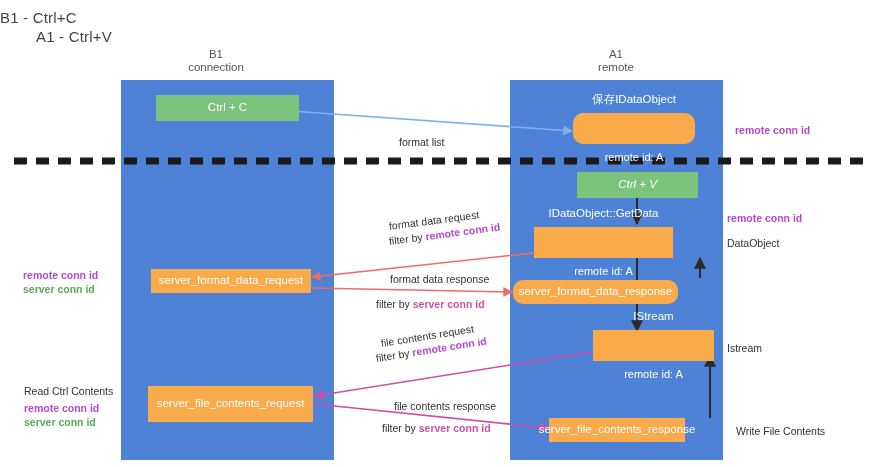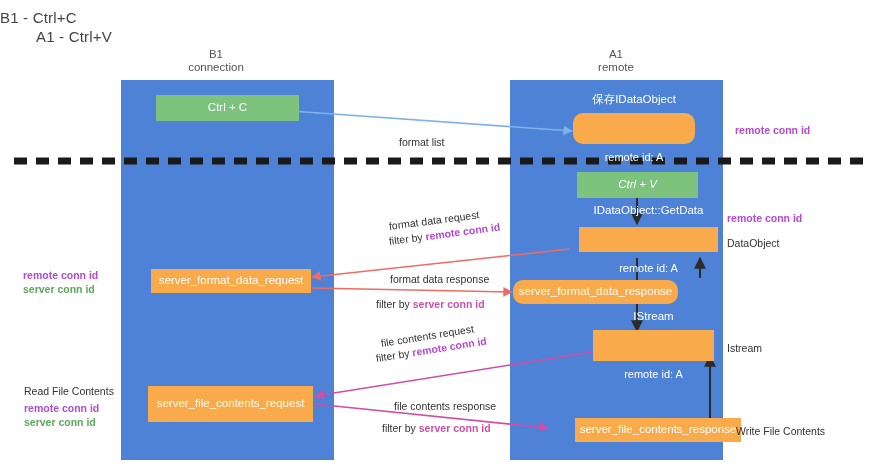--- a/index.html
+++ b/index.html
@@ -142,37 +142,37 @@
 
   <div class="node green" style="left:156px;top:95px;width:143px;height:26px;">Ctrl + C</div>
 
   <div class="node orange" style="left:573px;top:113px;width:122px;height:31px;border-radius:10px;">
     <div>保存IDataObject</div>
     <div class="l2">remote id: A</div>
   </div>
 
   <div class="node green" style="left:577px;top:172px;width:121px;height:26px;font-style:italic;">Ctrl + V</div>
 
-  <div class="node orange" style="left:579px;top:227px;width:139px;height:25px;">
+  <div class="node orange" style="left:534px;top:227px;width:139px;height:31px;">
     <div>IDataObject::GetData</div>
     <div class="l2">remote id: A</div>
   </div>
 
   <div class="node orange" style="left:151px;top:269px;width:160px;height:24px;">server_format_data_request</div>
 
   <div class="node orange" style="left:513px;top:280px;width:165px;height:24px;border-radius:10px;">server_format_data_response</div>
 
   <div class="node orange" style="left:593px;top:330px;width:121px;height:31px;">
     <div>IStream</div>
     <div class="l2">remote id: A</div>
   </div>
 
   <div class="node orange" style="left:148px;top:386px;width:165px;height:36px;">server_file_contents_request</div>
 
-  <div class="node orange" style="left:575px;top:418px;width:166px;height:24px;">server_file_contents_response</div>
+  <div class="node orange" style="left:549px;top:418px;width:136px;height:24px;">server_file_contents_response</div>
 
   <div class="elabel" style="left:399px;top:100px;margin-top:36px;">format list</div>
 
   <div class="elabel rot-a" style="left:389px;top:220px;">format data request</div>
   <div class="elabel rot-a" style="left:389px;top:235px;">
     <span>filter by </span><span class="hl-purple">remote conn id</span>
   </div>
 
   <div class="elabel" style="left:390px;top:273px;">format data response</div>
   <div class="elabel" style="left:376px;top:298px;">
@@ -208,21 +208,21 @@
   <div class="side" style="left:736px;top:424px;">
     <span class="plain">Write File Contents</span>
   </div>
 
   <div class="side" style="left:23px;top:268px;">
     <div class="purple">remote conn id</div>
     <div class="green">server conn id</div>
   </div>
 
   <div class="side" style="left:24px;top:384px;">
-    <span class="plain">Read File Contents</span>
+    <span class="plain">Read Ctrl Contents</span>
   </div>
 
   <div class="side" style="left:24px;top:401px;">
     <div class="purple">remote conn id</div>
     <div class="green">server conn id</div>
   </div>
 
 </div>
 
 </body></html>

